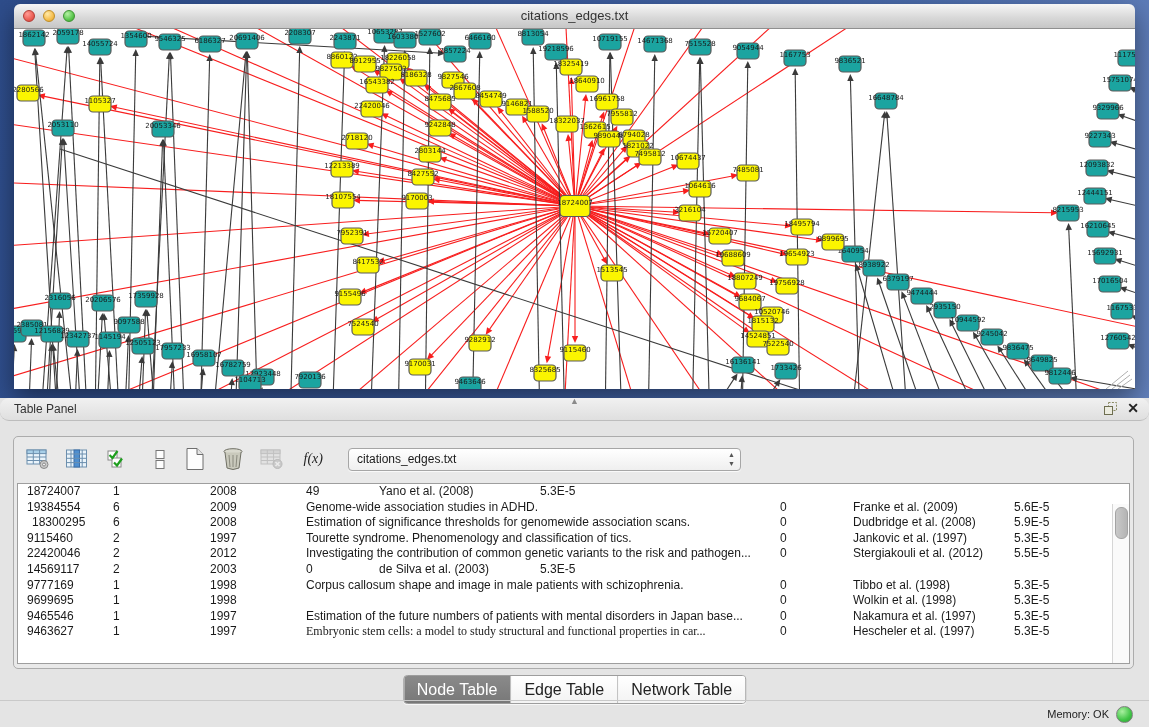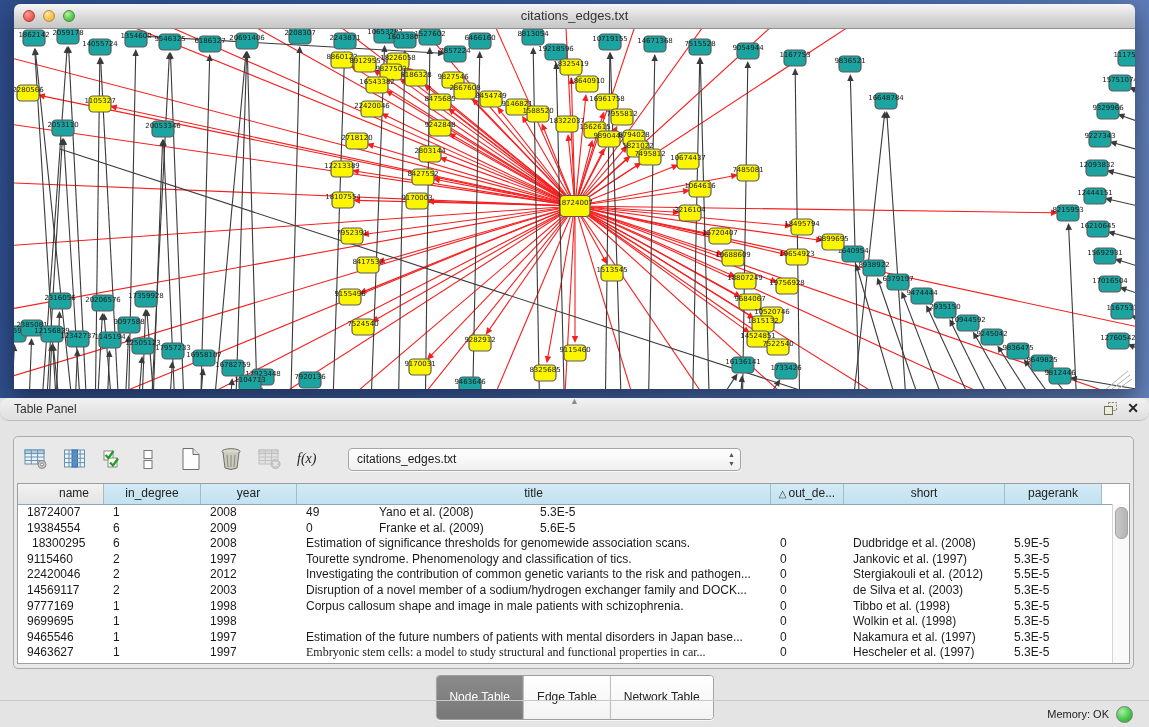--- a/index.html
+++ b/index.html
@@ -32,21 +32,21 @@
   .ptitle{position:absolute;left:14px;top:4px;font-size:12px;color:#333;}
   .pgrip{position:absolute;left:50%;top:-1px;transform:translateX(-50%);
     font-size:9px;color:#8A8A8A;line-height:8px;}
   .picons{position:absolute;right:10px;top:3px;display:flex;gap:10px;align-items:center;}
   .float-icon svg{display:block;}
   .close-x{font-size:14px;font-weight:bold;color:#222;line-height:15px;cursor:default;}
 
   .pcontainer{position:absolute;left:13px;top:38px;width:1121px;height:233px;
     border:1px solid #ACACAC;border-radius:5px;background:#E9E9E9;box-sizing:border-box;}
   .ptoolbar{display:flex;align-items:center;gap:13px;padding:7px 0 6px 10px;height:30px;}
-  .tbicon{width:26px;height:26px;display:flex;align-items:center;justify-content:flex-start;}
+  .tbicon{width:26px;height:26px;display:flex;align-items:center;justify-content:flex-end;}
   .tbicon.dim{opacity:.5;}
   .fx{font-family:"Liberation Serif",serif;font-style:italic;font-size:14px;color:#222;}
   .dropdown{margin-left:12px;width:391px;height:21px;border:1px solid #A6A6A6;border-radius:4px;
     background:linear-gradient(#FFFFFF,#EFEFEF);display:flex;align-items:center;position:relative;
     box-shadow:0 1px 1px rgba(255,255,255,.8);}
   .dropdown .dval{font-size:12px;color:#1A1A1A;padding-left:8px;}
   .dropdown .stepper{position:absolute;right:5px;top:1px;font-size:7px;color:#555;line-height:9px;text-align:center;}
 
   .ptable{position:absolute;left:3px;right:3px;top:46px;bottom:4px;background:#FFF;
     border:1px solid #9E9E9E;overflow:hidden;}
@@ -59,21 +59,21 @@
   .td{box-sizing:border-box;font-size:12px;color:#1A1A1A;line-height:15.6px;
     padding-left:9px;overflow:hidden;white-space:nowrap;}
   .vscroll{position:absolute;right:0;top:20px;bottom:0;width:16px;background:#FAFAFA;
     border-left:1px solid #D6D6D6;}
   .vthumb{position:absolute;left:2px;top:3px;width:11px;height:30px;border-radius:6px;
     background:linear-gradient(90deg,#C9C9C9,#B4B4B4);border:1px solid #A3A3A3;}
 
   .ptabs{position:absolute;left:50%;top:277px;transform:translateX(-50%);display:flex;
     border:1px solid #9D9D9D;border-radius:4px;overflow:hidden;background:#FCFCFC;
     box-shadow:0 1px 0 rgba(255,255,255,.7);}
-  .seg{font-size:12px;color:#222;line-height:19px;height:19px;padding:12px 13px;
+  .seg{font-size:16px;color:#222;line-height:19px;height:19px;padding:4px 13px;
     border-right:1px solid #B3B3B3;background:linear-gradient(#FFFFFF,#F3F3F3);white-space:nowrap;}
   .seg:last-child{border-right:none;}
   .seg.active{background:linear-gradient(#8A8A8A,#787878);color:#FFF;}
 
   .pstatus{position:absolute;left:0;right:0;top:302px;height:27px;border-top:1px solid #C9C9C9;}
   .memlabel{position:absolute;right:40px;top:7px;font-size:11px;color:#222;}
   .memled{position:absolute;right:16px;top:5px;width:15px;height:15px;border-radius:50%;
     background:radial-gradient(circle at 35% 30%,#A9F0A0,#3FC445 60%,#2E9E35);border:1px solid #7F7F7F;}
 </style>
 </head>
@@ -978,42 +978,34 @@
       <span class="tbicon">
         <span class="fx">f(x)</span>
       </span>
       <div class="dropdown">
         <span class="dval">citations_edges.txt</span>
         <span class="stepper">▲<br>▼</span>
       </div>
     </div>
 
     <div class="ptable">
-      <div class="thead" id="thead">
-          <div class="th plain" style="width: 86px;">name</div>
-          <div class="th" style="width: 97px;">in_degree</div>
-          <div class="th" style="width: 96px;">year</div>
-          <div class="th" style="width: 474px;">title</div>
-          <div class="th" style="width: 73px;"><span class="sortg">△</span>out_de...</div>
-          <div class="th" style="width: 161px;">short</div>
-          <div class="th" style="width: 97px;">pagerank</div>
-        </div>
       <div id="tbody">
           <div class="trow">
             <div class="td" style="width: 86px;">18724007</div>
             <div class="td" style="width: 97px;">1</div>
             <div class="td" style="width: 96px;">2008</div>
             <div class="td" style="width: 73px;">49</div>
             <div class="td" style="width: 161px;">Yano et al. (2008)</div>
             <div class="td" style="width: 97px;">5.3E-5</div>
           </div>
           <div class="trow">
             <div class="td" style="width: 86px;">19384554</div>
             <div class="td" style="width: 97px;">6</div>
             <div class="td" style="width: 96px;">2009</div>
+            <div class="td" style="width: 474px;">Genome-wide association studies in ADHD.</div>
             <div class="td" style="width: 73px;">0</div>
             <div class="td" style="width: 161px;">Franke et al. (2009)</div>
             <div class="td" style="width: 97px;">5.6E-5</div>
           </div>
           <div class="trow">
             <div class="td" style="width: 86px; padding-left: 14px;">18300295</div>
             <div class="td" style="width: 97px;">6</div>
             <div class="td" style="width: 96px;">2008</div>
             <div class="td" style="width: 474px;">Estimation of significance thresholds for genomewide association scans.</div>
             <div class="td" style="width: 73px;">0</div>
@@ -1035,21 +1027,20 @@
             <div class="td" style="width: 96px;">2012</div>
             <div class="td" style="width: 474px;">Investigating the contribution of common genetic variants to the risk and pathogen...</div>
             <div class="td" style="width: 73px;">0</div>
             <div class="td" style="width: 161px;">Stergiakouli et al. (2012)</div>
             <div class="td" style="width: 97px;">5.5E-5</div>
           </div>
           <div class="trow">
             <div class="td" style="width: 86px;">14569117</div>
             <div class="td" style="width: 97px;">2</div>
             <div class="td" style="width: 96px;">2003</div>
-            <div class="td" style="width: 474px;">Disruption of a novel member of a sodium/hydrogen exchanger family and DOCK...</div>
             <div class="td" style="width: 73px;">0</div>
             <div class="td" style="width: 161px;">de Silva et al. (2003)</div>
             <div class="td" style="width: 97px;">5.3E-5</div>
           </div>
           <div class="trow">
             <div class="td" style="width: 86px;">9777169</div>
             <div class="td" style="width: 97px;">1</div>
             <div class="td" style="width: 96px;">1998</div>
             <div class="td" style="width: 474px;">Corpus callosum shape and image in male patients with schizophrenia.</div>
             <div class="td" style="width: 73px;">0</div>

